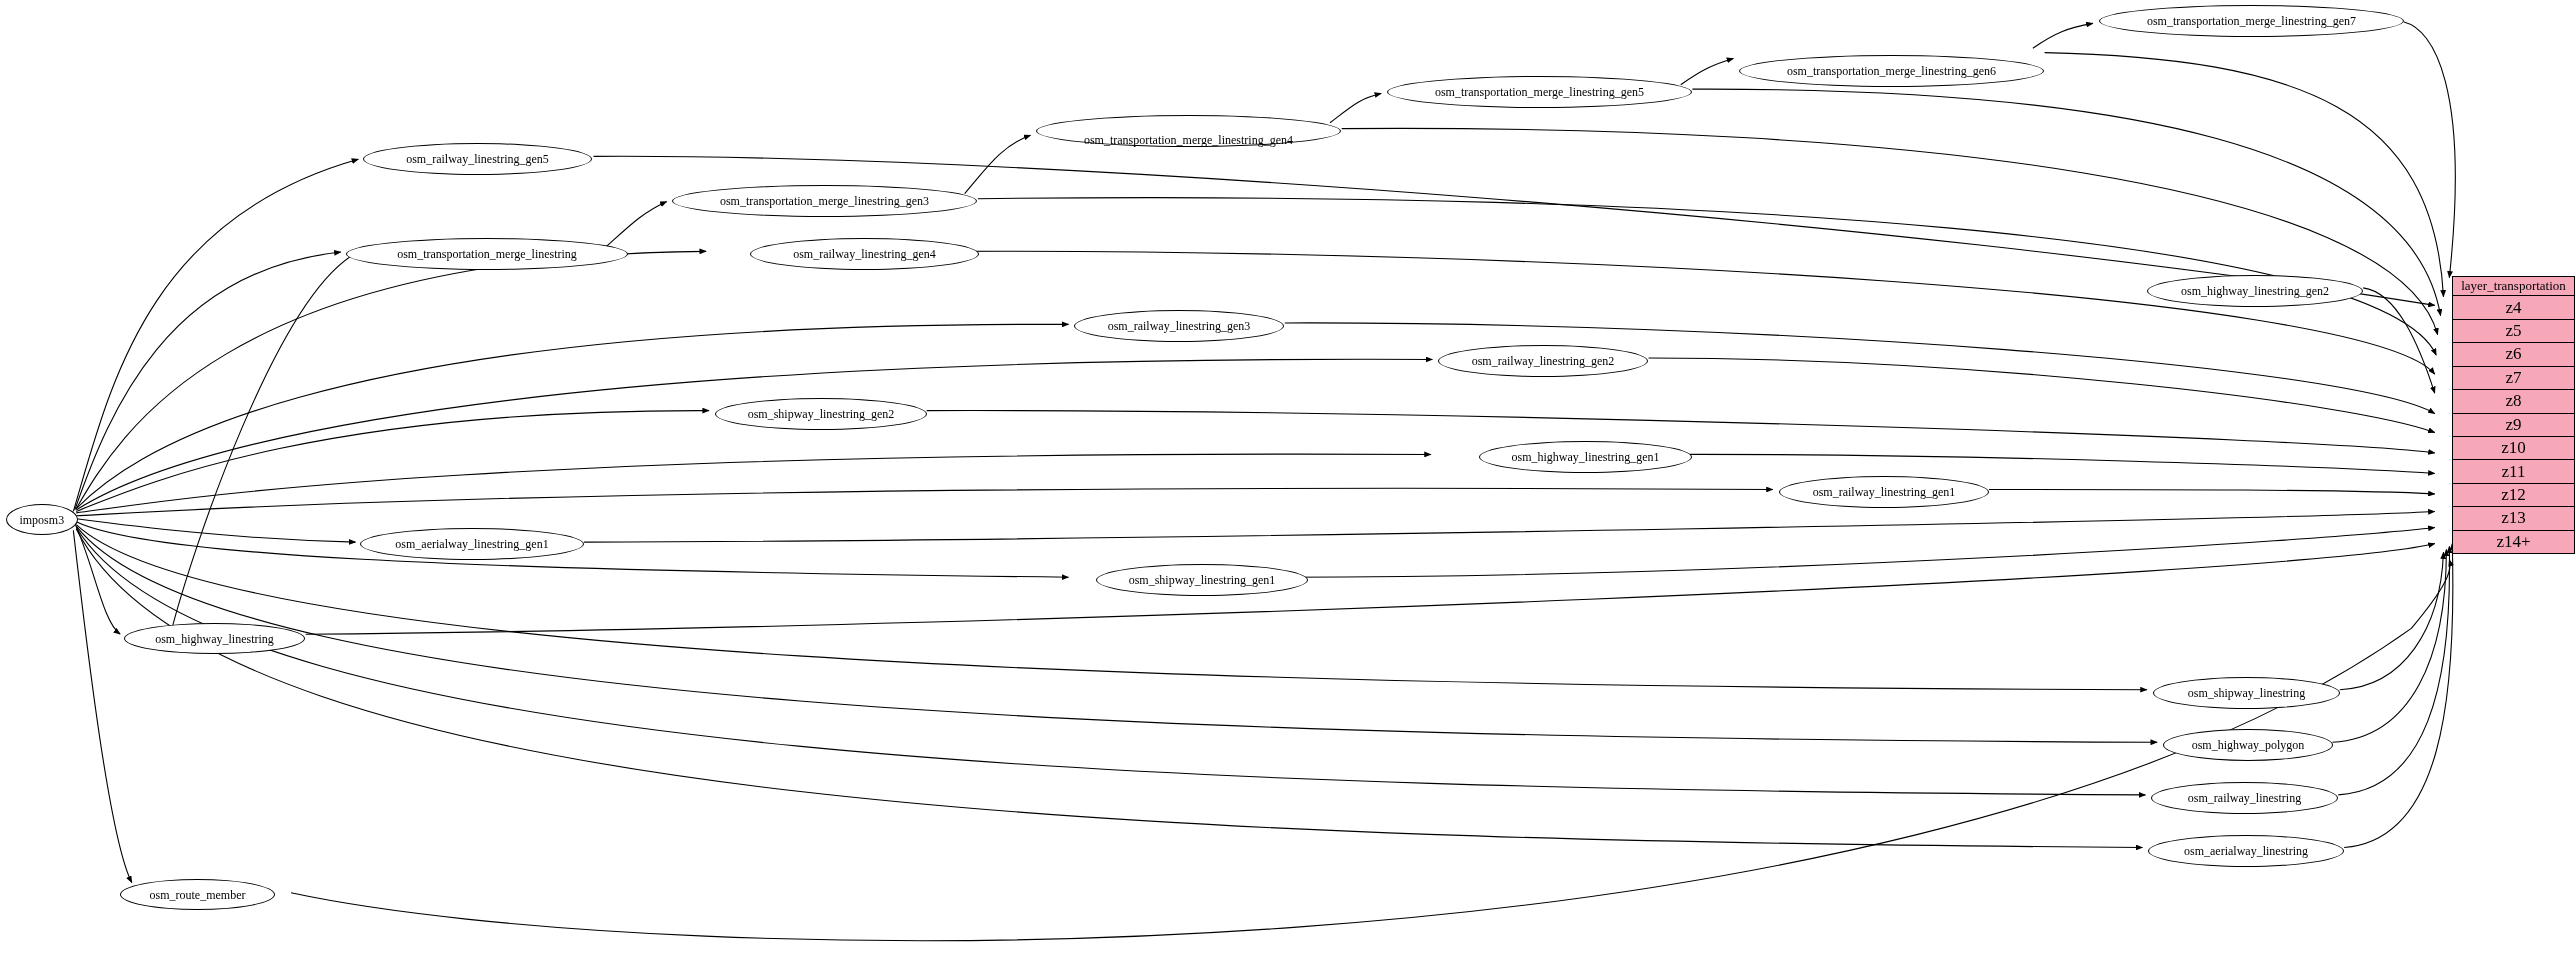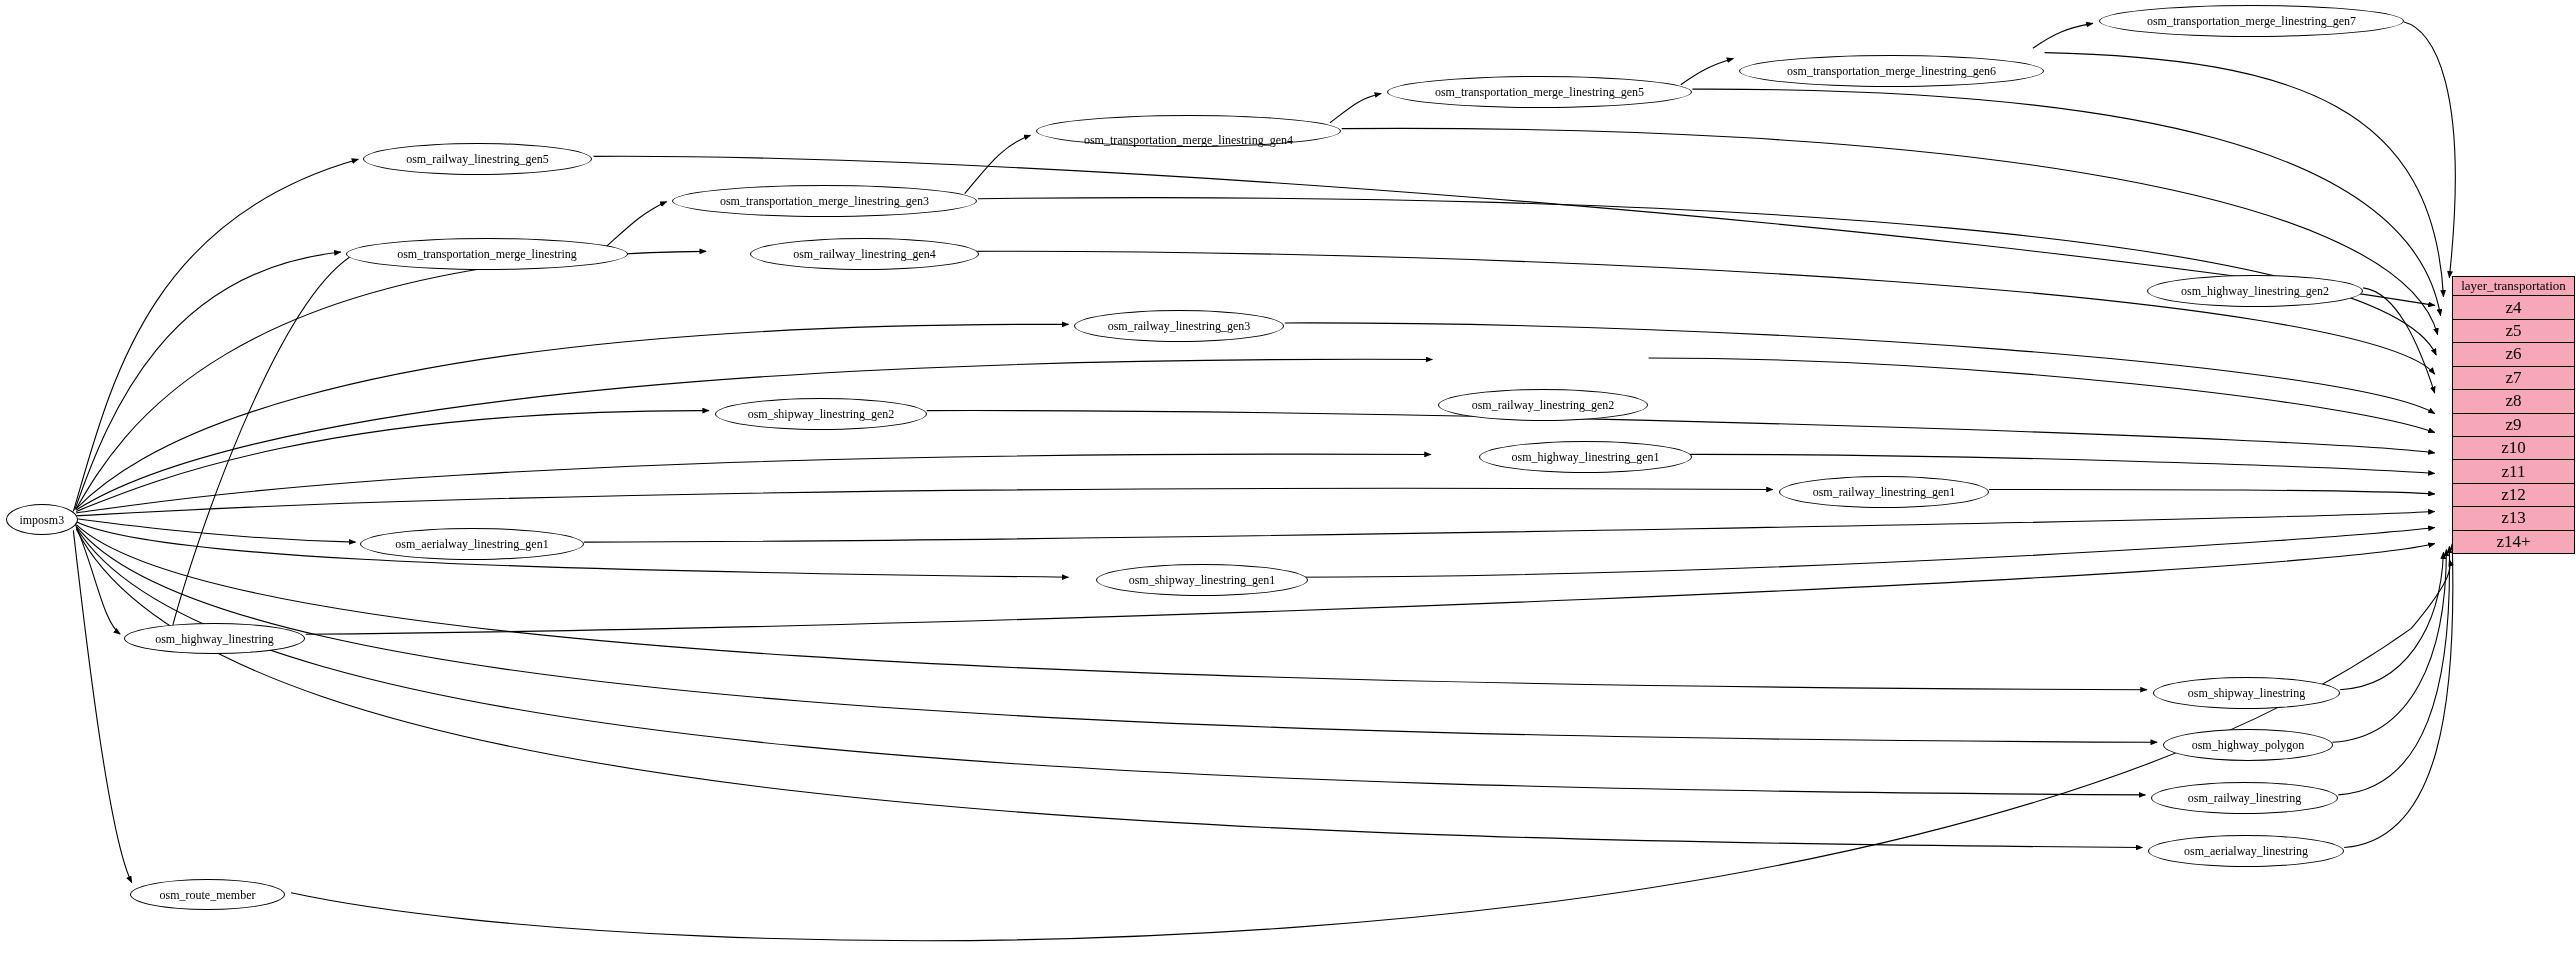--- a/index.html
+++ b/index.html
@@ -156,21 +156,21 @@
     </div>
   <div class="node ellipse" style="left:2099px; top:5.1px; width:305px; height:32px;">
       <span>osm_transportation_merge_linestring_gen7</span>
     </div>
   <div class="node ellipse" style="left:2147px; top:275px; width:216px; height:32px;">
       <span>osm_highway_linestring_gen2</span>
     </div>
   <div class="node ellipse" style="left:1074px; top:310px; width:210px; height:32px;">
       <span>osm_railway_linestring_gen3</span>
     </div>
-  <div class="node ellipse" style="left:1438px; top:345px; width:210px; height:32px;margin-top:44px;">
+  <div class="node ellipse" style="left:1438px; top:345px; width:210px; height:32px;">
       <span>osm_railway_linestring_gen2</span>
     </div>
   <div class="node ellipse" style="left:715px; top:398px; width:212px; height:32px;">
       <span>osm_shipway_linestring_gen2</span>
     </div>
   <div class="node ellipse" style="left:1479px; top:441px; width:213px; height:32px;text-align:center;">
       <span>osm_highway_linestring_gen1</span>
     </div>
   <div class="node ellipse" style="left:1779px; top:476px; width:210px; height:32px;text-align:right;">
       <span>osm_railway_linestring_gen1</span>
@@ -189,21 +189,21 @@
     </div>
   <div class="node ellipse" style="left:2163px; top:729px; width:170px; height:32px;">
       <span>osm_highway_polygon</span>
     </div>
   <div class="node ellipse" style="left:2151px; top:782px; width:187px; height:32px;">
       <span>osm_railway_linestring</span>
     </div>
   <div class="node ellipse" style="left:2148px; top:835px; width:196px; height:32px;">
       <span>osm_aerialway_linestring</span>
     </div>
-  <div class="node ellipse" style="left:130px; top:879px; width:155px; height:31px;align-items:center;">
+  <div class="node ellipse" style="left:120px; top:879px; width:155px; height:31px;align-items:center;">
       <span>osm_route_member</span>
     </div>
 
   <div class="table-node" style="left:2441px; top:276px; width:123px; height:278px;margin-left:11px;">
     <div class="trow header">layer_transportation</div>
     <div class="trow">z4</div>
     <div class="trow">z5</div>
     <div class="trow">z6</div>
     <div class="trow">z7</div>
     <div class="trow">z8</div>

